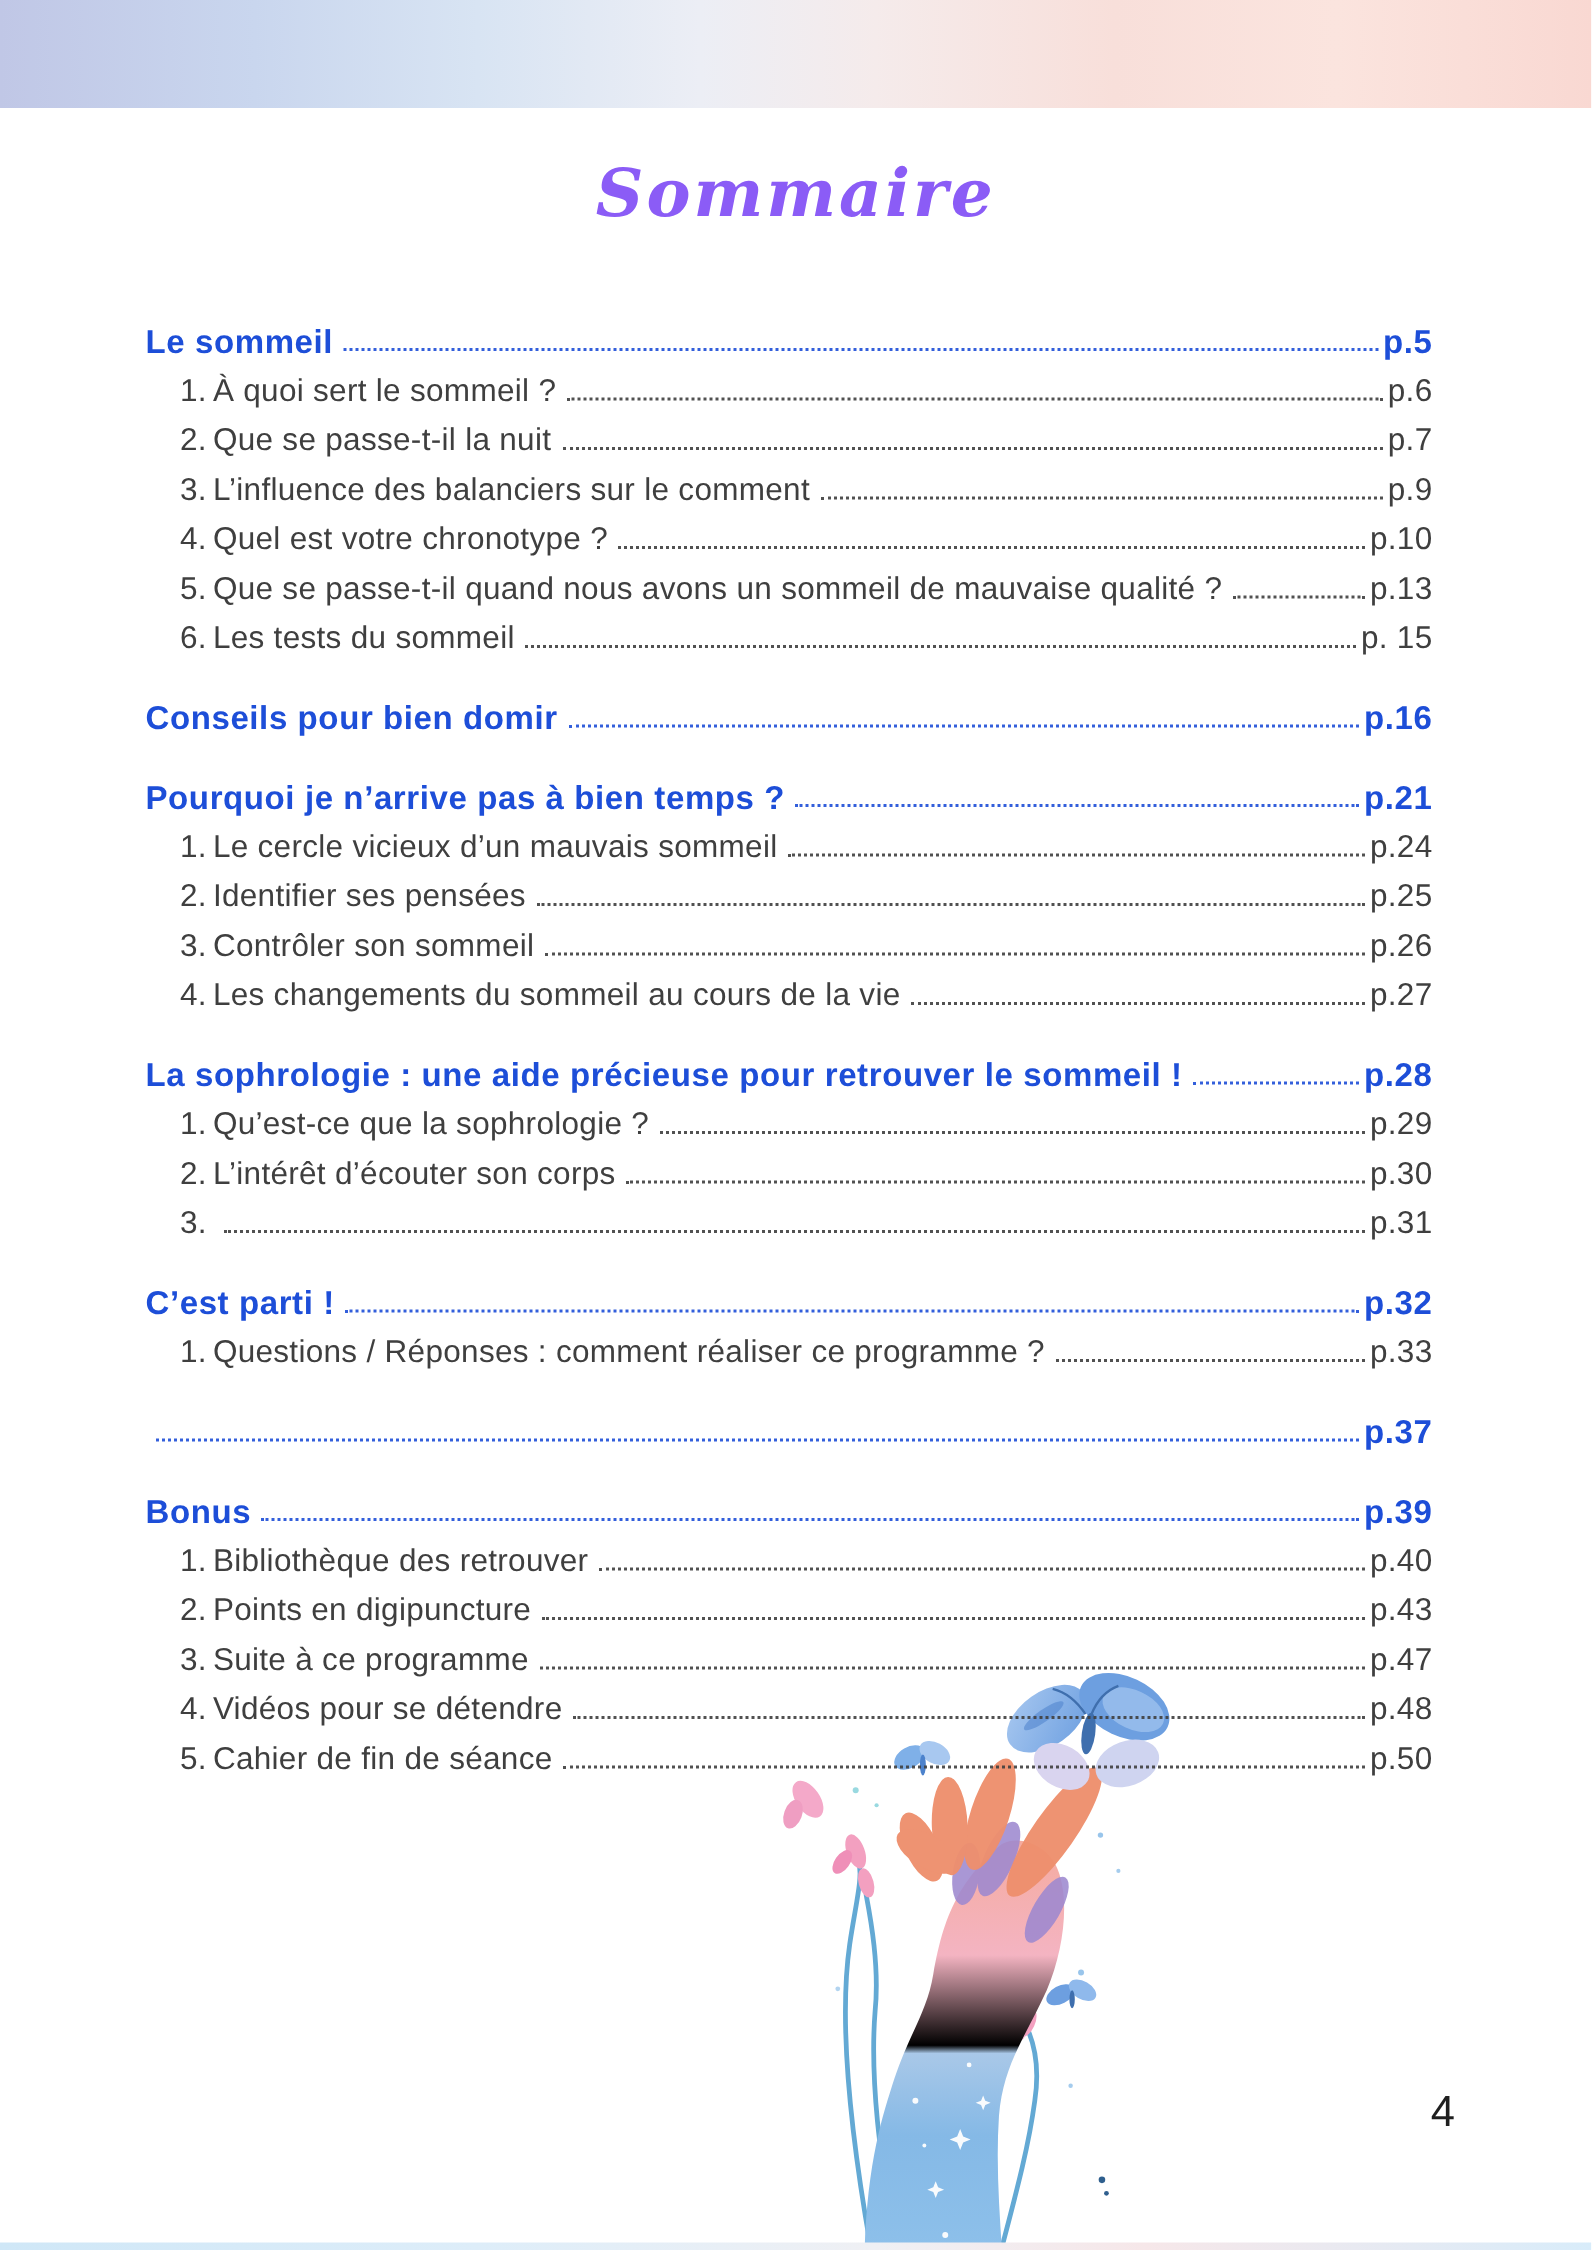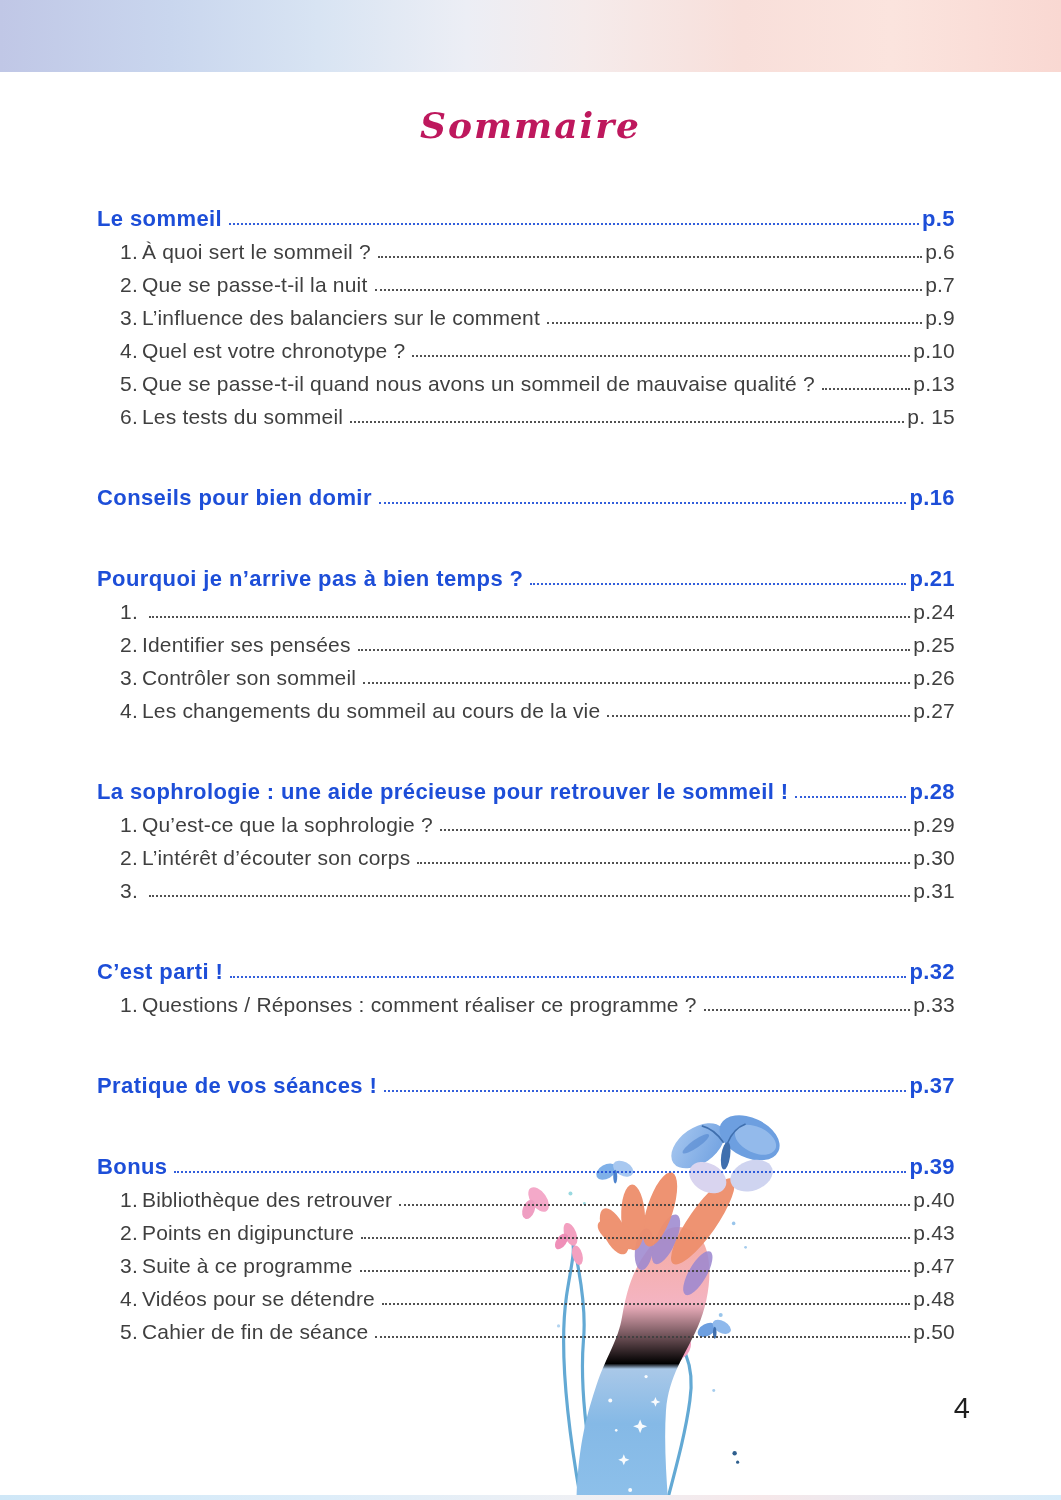--- a/index.html
+++ b/index.html
@@ -14,27 +14,27 @@
     background:linear-gradient(90deg,#c0c7e6 0%,#c9d6ee 16%,#d8e4f3 30%,#eceef5 44%,#f5ebeb 55%,#f8dfda 70%,#fbe4de 84%,#f9d8d2 100%);
   }
   .bottom-band {
     position:absolute; bottom:0; left:0; width:1061px; height:5px; z-index:5;
     background:linear-gradient(90deg,#cfe7f7 0%,#ddedf9 30%,#eff0f4 55%,#f6e7e9 72%,#d8ecfa 100%);
   }
   .title {
     position:relative; z-index:2;
     margin-top:104px; text-align:center;
     font-family:"DejaVu Serif", serif; font-style:italic; font-weight:700;
-    font-size:36px; letter-spacing:2px; color:#be185d;
+    font-size:44px; letter-spacing:2px; color:#8b5cf6;
   }
   .toc {
     position:relative; z-index:2;
     margin:52px 106px 0 97px;
   }
-  .sec { margin-top:48px; }
+  .sec { margin-top:20px; }
   .sec:first-child { margin-top:0; }
   .row {
     display:flex; align-items:flex-end; height:33px;
     font-size:21px; line-height:1.15; letter-spacing:0.2px; color:#3f3f3f;
   }
   .row.head { color:#1d4ed8; font-weight:700; font-size:22px; letter-spacing:0.4px; }
   .row.item { padding-left:23px; }
   .row .num { margin-right:4px; white-space:nowrap; }
   .row .label { white-space:nowrap; }
   .leader {
@@ -210,20 +210,21 @@
     </div>
 
     <div class="sec">
       <div class="row head">
         <span class="label">Pourquoi je n’arrive pas à bien temps ?</span>
         <span class="leader"></span>
         <span class="pg">p.21</span>
       </div>
       <div class="row item">
         <span class="num">1.</span>
+        <span class="label">Le cercle vicieux d’un mauvais sommeil</span>
         <span class="leader"></span>
         <span class="pg">p.24</span>
       </div>
       <div class="row item">
         <span class="num">2.</span>
         <span class="label">Identifier ses pensées</span>
         <span class="leader"></span>
         <span class="pg">p.25</span>
       </div>
       <div class="row item">
@@ -274,21 +275,20 @@
       <div class="row item">
         <span class="num">1.</span>
         <span class="label">Questions / Réponses : comment réaliser ce programme ?</span>
         <span class="leader"></span>
         <span class="pg">p.33</span>
       </div>
     </div>
 
     <div class="sec">
       <div class="row head">
-        <span class="label">Pratique de vos séances !</span>
         <span class="leader"></span>
         <span class="pg">p.37</span>
       </div>
     </div>
 
     <div class="sec">
       <div class="row head">
         <span class="label">Bonus</span>
         <span class="leader"></span>
         <span class="pg">p.39</span>

